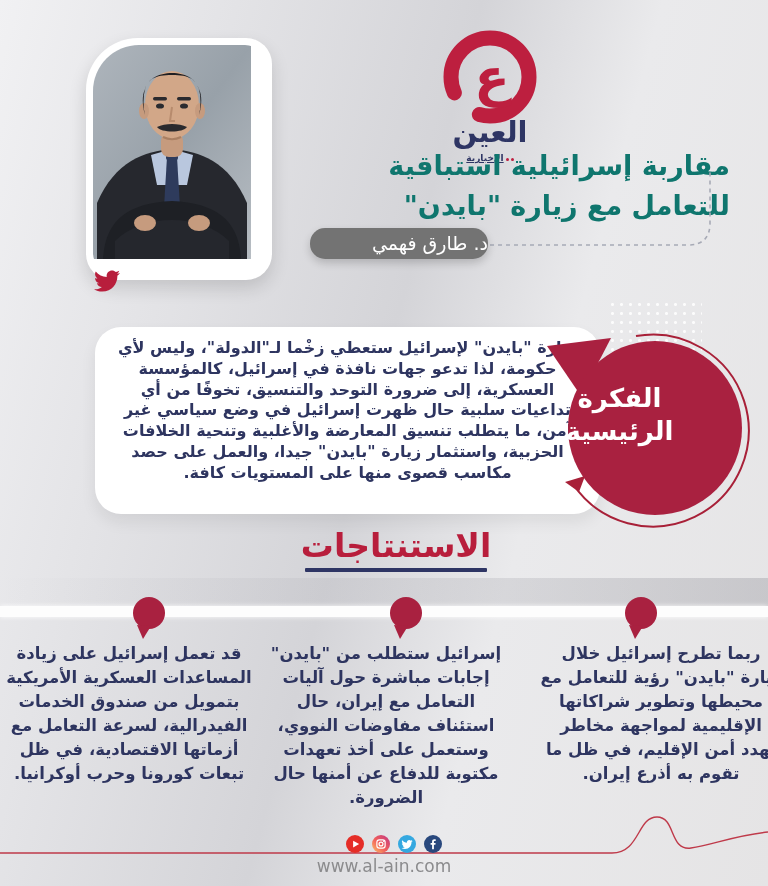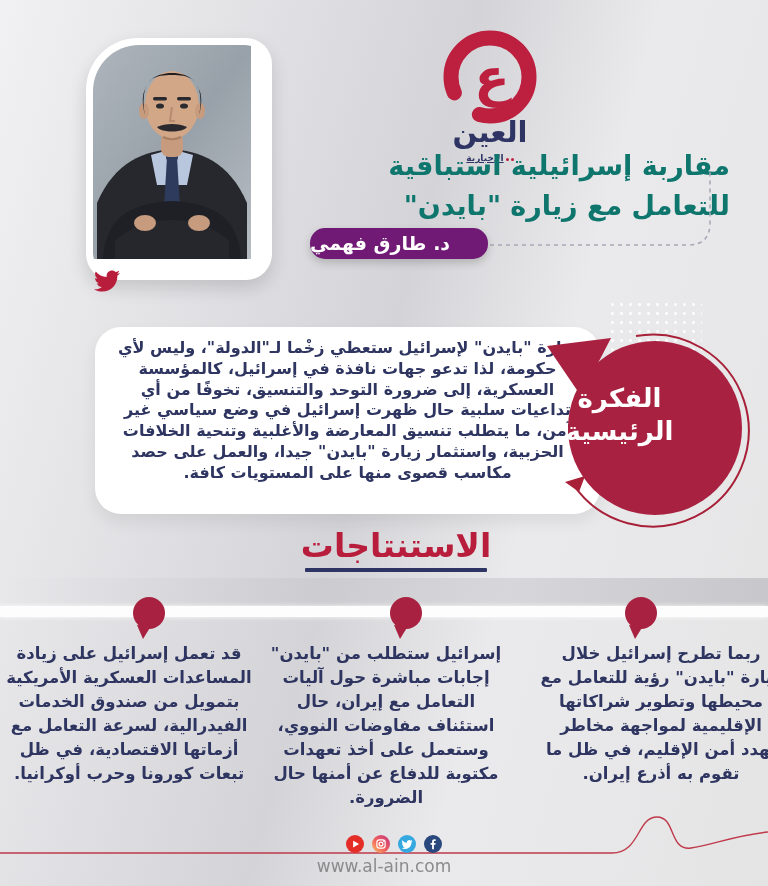--- a/index.html
+++ b/index.html
@@ -15,22 +15,22 @@
   .photo-inner{width:100%;height:100%;border-radius:46px 20px 20px 20px;overflow:hidden;}
   
   .logo{left:441px;top:28px;width:98px;height:98px;}
   .wordmark{left:433px;top:118px;width:114px;text-align:center;color:#2e3564;}
   .wordmark .main{font-size:29px;font-weight:800;line-height:28px;display:block;}
   .wordmark .sub{font-size:9px;font-weight:700;color:#2e3564;display:inline-block;margin-top:0;text-decoration:underline;}
   .wordmark .dots i{display:inline-block;width:3px;height:3px;border-radius:50%;background:#bd1f3f;margin-left:2px;}
   
   .title{right:38px;top:146px;width:400px;text-align:right;direction:rtl;
     color:#0f766e;font-size:27px;font-weight:800;line-height:40px;}
-  .badge{left:310px;top:228px;width:178px;height:31px;background:#701a75;border-radius:15px;
-    color:#fff;font-size:19px;font-weight:700;text-align:left;line-height:31px;direction:rtl;
+  .badge{left:310px;top:228px;width:178px;height:31px;background:#737373;border-radius:15px;
+    color:#fff;font-size:19px;font-weight:400;text-align:right;line-height:31px;direction:rtl;
     box-shadow:0 4px 8px rgba(0,0,0,.18);}
   .connector{left:482px;top:162px;width:240px;height:92px;pointer-events:none;}
   .twitter-row{left:92px;top:268px;display:flex;align-items:center;gap:8px;}
   .twitter-row .handle{color:#b81e3c;font-size:21px;font-weight:800;}
   
   .idea-box{left:95px;top:327px;width:505px;height:187px;background:#ffffff;border-radius:26px;
     box-shadow:0 8px 16px rgba(0,0,0,.07);box-sizing:border-box;padding:11px 20px;
     direction:rtl;text-align:center;color:#2e3560;font-size:16px;font-weight:700;line-height:20.8px;}
   .dots-grid{left:608px;top:300px;width:94px;height:60px;opacity:.85;
     background-image:radial-gradient(circle,#ffffff 1.3px,rgba(255,255,255,0) 1.6px);

